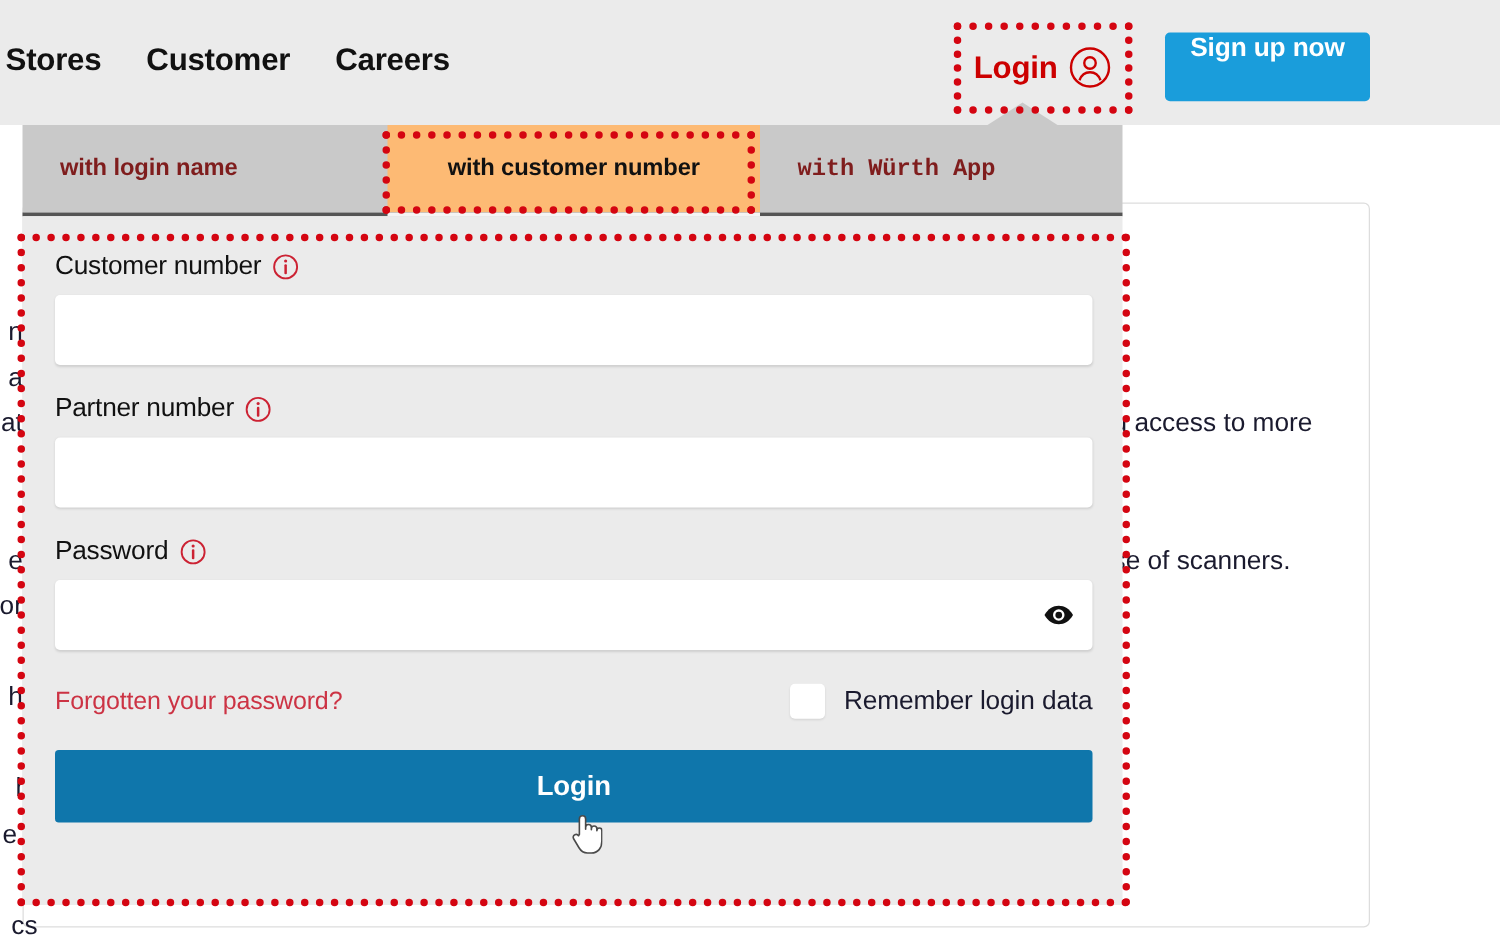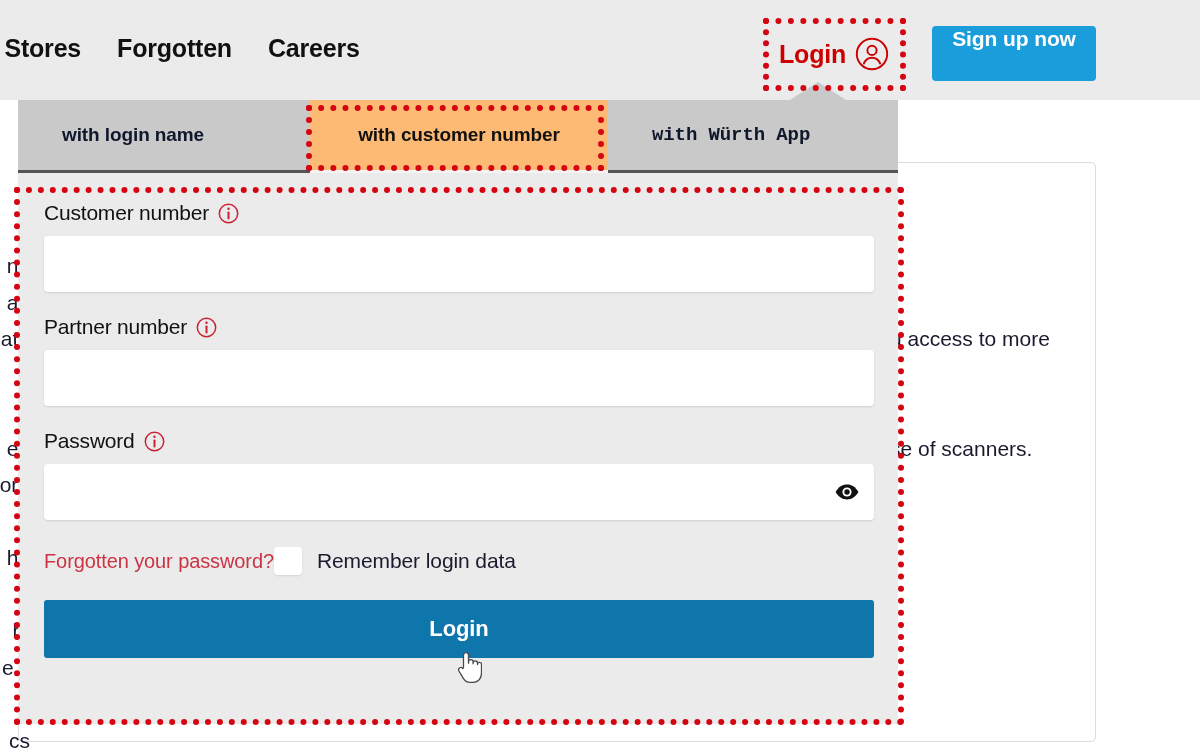--- a/index.html
+++ b/index.html
@@ -133,24 +133,24 @@
     position: absolute;
     left: 18px; top: 0px;
     width: 880px; height: 70px;
     background: #c9c9c9;
     display: flex;
     align-items: stretch;
   }
   .tab {
     display: flex;
     align-items: center;
-    padding-left: 44px;
+    padding-left: 30px;
     font-size: 19px;
     font-weight: bold;
-    color: #0f172a;
+    color: #7f1d1d;
     cursor: pointer;
     letter-spacing: -0.1px;
   }
   .tab.t1 { width: 292px; }
   .tab.t2 {
     width: 298px;
     background: #fdba74;
     color: #111111;
     justify-content: center;
     padding-left: 0;
@@ -212,20 +212,21 @@
     transform: translateY(-50%);
     width: 26px; height: 26px;
     background: none; border: none;
     padding: 0; cursor: pointer;
   }
   .eye-icon { width: 26px; height: 26px; display: block; }
 
   .row-under {
     display: flex;
     align-items: center;
+    justify-content: space-between;
     margin-top: 27px;
     width: 830px;
   }
   .forgot-link {
     font-size: 20px;
     color: #cc3344;
     cursor: pointer;
     letter-spacing: -0.1px;
   }
   .remember-wrap {
@@ -302,21 +303,21 @@
     <div class="bg-text-right">
       <div>u access to more</div>
       <div>se of scanners.</div>
       <div class="accent">.</div>
     </div>
   </div>
 
   <div class="header">
     <div class="nav">
       <span class="nav-item">e Stores</span>
-      <span class="nav-item">Forgotten</span>
+      <span class="nav-item">Customer</span>
       <span class="nav-item">Careers</span>
     </div>
 
     <div class="login-btn">
       <span class="login-btn-label">Login</span>
       <span>
         <svg class="user-icon" viewBox="0 0 34 34" fill="none">
           <circle cx="17" cy="17" r="15.2" stroke="#cc0000" stroke-width="1.9"></circle>
           <circle cx="17" cy="13.4" r="4.6" stroke="#cc0000" stroke-width="1.9"></circle>
           <path d="M8.6 27.2c1.5-4.2 4.6-6.4 8.4-6.4s6.9 2.2 8.4 6.4" stroke="#cc0000" stroke-width="1.9" fill="none"></path>

